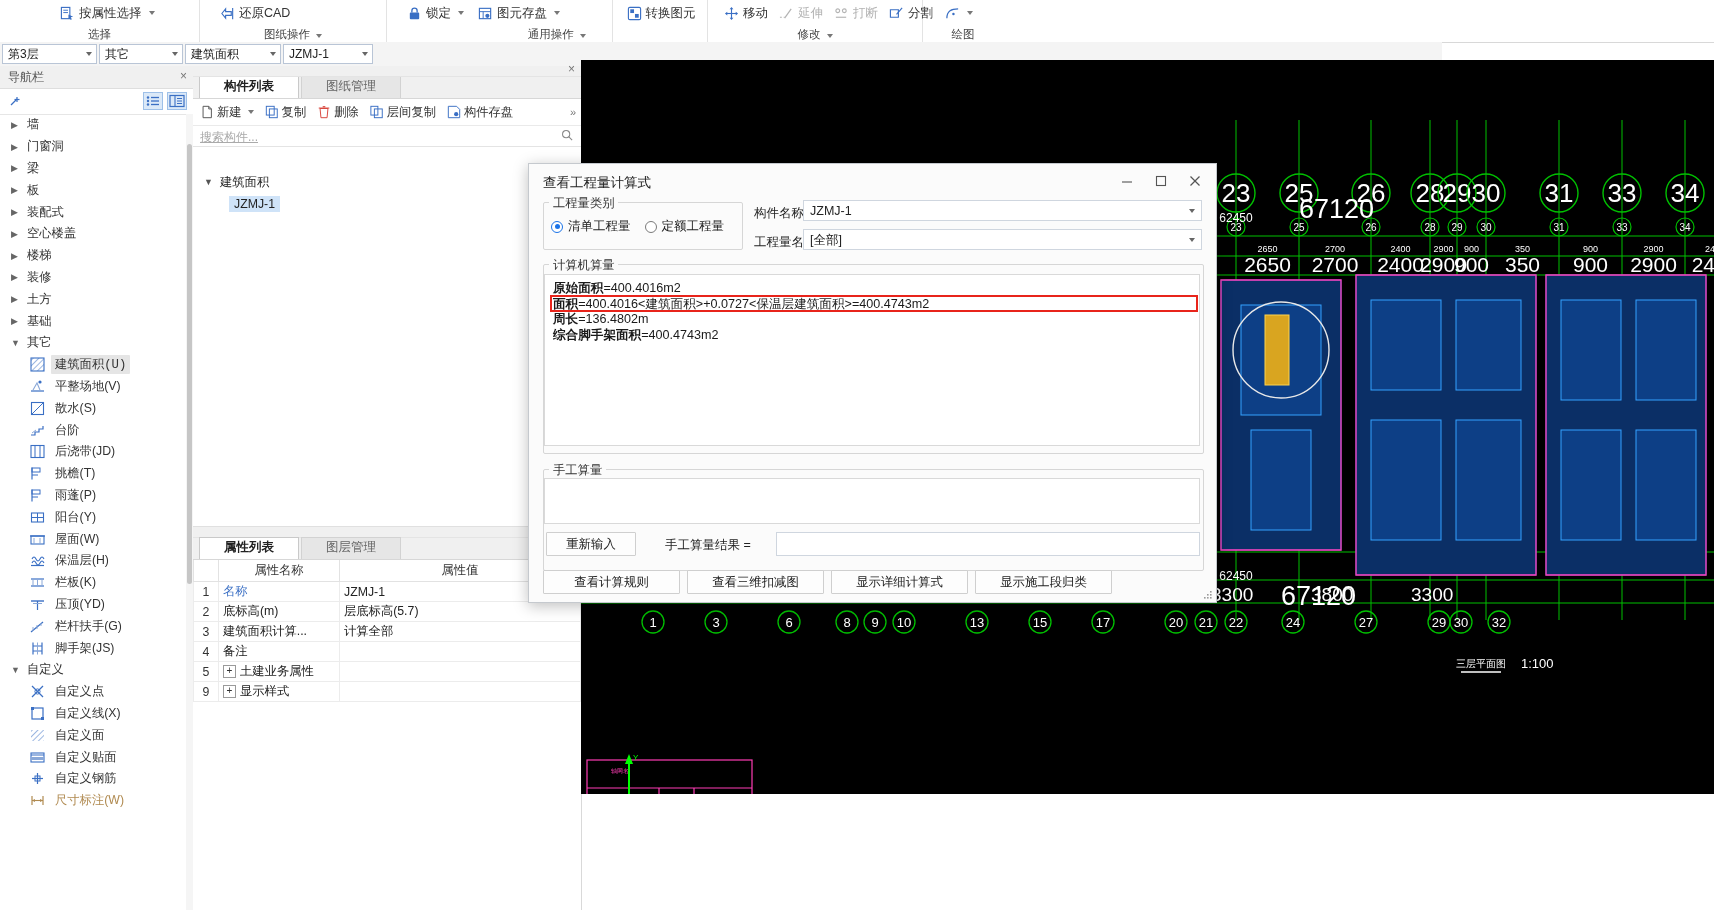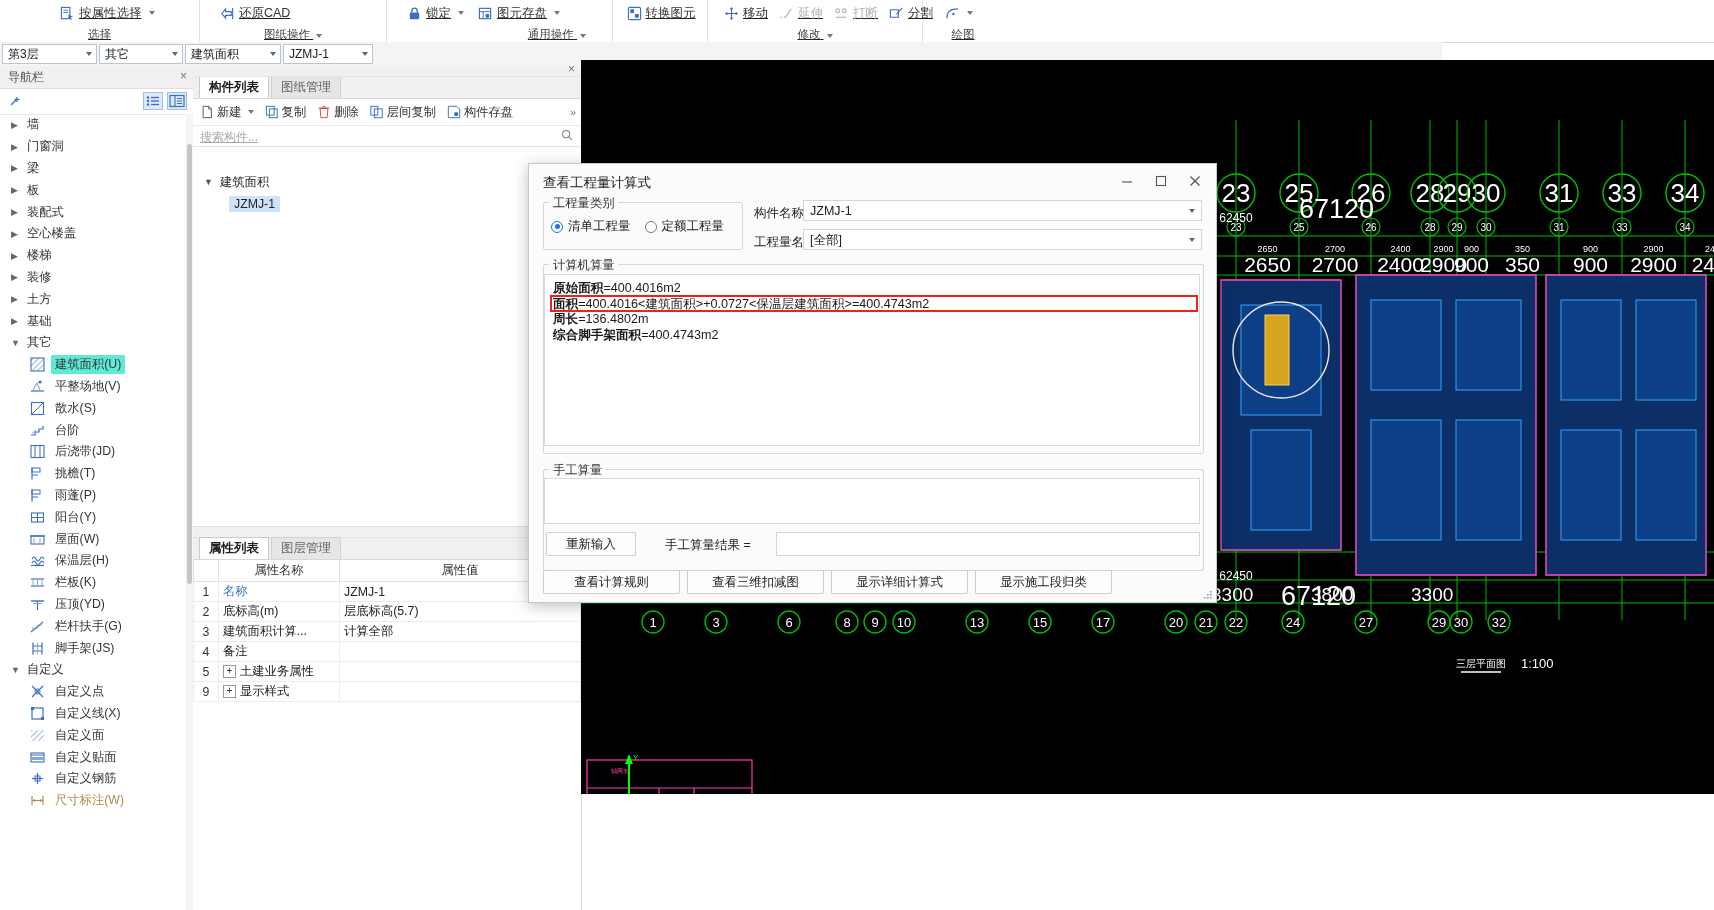--- a/index.html
+++ b/index.html
@@ -7,21 +7,21 @@
     width:1714px;height:910px;overflow:hidden;
     background:#ffffff;
     font-family:"Liberation Sans","DejaVu Sans",sans-serif;
     font-size:12px;color:#222;
     -webkit-font-smoothing:antialiased;
   }
   .app{position:relative;width:1714px;height:910px;}
 
   
   .ribbon{position:absolute;left:0;top:0;width:1714px;height:42px;background:#fff;border-bottom:1px solid #d8d8d8;}
-  .ribbon-groups{display:flex;height:42px;align-items:stretch;text-decoration:underline;}
+  .ribbon-groups{display:flex;height:42px;align-items:stretch;}
   .rgroup{position:relative;display:flex;flex-direction:column;justify-content:space-between;
     border-right:1px solid #e3e3e3;padding:0 10px;box-sizing:border-box;}
   .rgroup:last-child{border-right:none;}
   .rg-items{display:flex;align-items:center;gap:14px;height:24px;padding-top:1px;}
   .rg-title{font-size:11.5px;color:#444;text-align:center;height:16px;line-height:16px;}
   .rbtn{display:flex;align-items:center;gap:4px;font-size:12.5px;color:#333;white-space:nowrap;cursor:default;}
   .rbtn.disabled{color:#b3b3b3;}
   .rbtn .ico{display:inline-block;width:15px;height:15px;flex:0 0 15px;}
   .caret{display:inline-block;width:0;height:0;border-left:3.5px solid transparent;border-right:3.5px solid transparent;border-top:4px solid #777;margin-left:3px;}
 
@@ -39,33 +39,33 @@
   .nav-header .nh-close{position:absolute;right:6px;top:3px;font-size:12px;color:#777;cursor:pointer;}
   .nav-tools{height:25px;border-bottom:1px solid #e6e6e6;position:relative;background:#fff;}
   .nav-tools .addico{position:absolute;left:8px;top:5px;}
   .vbtn{position:absolute;top:3px;width:20px;height:18px;border:1px solid #9ec0e8;background:#dbe9f8;box-sizing:border-box;}
   .vbtn.b1{right:30px;}
   .vbtn.b2{right:6px;}
   .navlist{position:absolute;left:0;top:48px;width:186px;bottom:0;overflow:hidden;}
   .nav-row{height:21.8px;display:flex;align-items:center;font-size:12.3px;color:#333;white-space:nowrap;cursor:default;}
   .nav-row.cat{padding-left:11px;}
   .nav-row.leaf{padding-left:29px;}
-  .nav-row.sel > .nv-label{background:#5eead4;}
+  .nav-row.sel > .nv-label{background:#e5e5e5;font-family:Liberation Mono, monospace;}
   .nav-row .tri{width:12px;flex:0 0 12px;display:inline-block;color:#666;font-size:9px;}
   .nav-row .nv-ico{width:17px;height:17px;flex:0 0 17px;margin-right:5px;}
   .nav-row .nv-label{padding:1px 4px;border-radius:1px;}
   .nav-scroll{position:absolute;right:0;top:48px;width:7px;bottom:0;background:#f5f5f5;}
   .nav-scroll .thumb{position:absolute;left:1px;top:0;width:5px;height:200px;background:#c6c6c6;border-radius:3px;}
 
   
   .comp{position:absolute;left:193px;top:66px;width:388px;height:844px;background:#fff;border-right:1px solid #d9d9d9;}
   .comp-topbar{height:10px;background:#f0f0f0;border-bottom:1px solid #e4e4e4;position:relative;}
   .comp-topbar .cl-close{position:absolute;right:6px;top:-4px;font-size:12px;color:#777;}
   .tabs{height:22px;background:#f0f0f0;border-bottom:1px solid #d7d7d7;display:flex;align-items:flex-end;padding-left:6px;box-sizing:border-box;}
-  .tab{height:21px;line-height:21px;padding:0 9px;font-size:12.5px;color:#666;background:#e6e6e6;border:1px solid #d2d2d2;border-bottom:none;margin-right:2px;}
+  .tab{height:21px;line-height:21px;padding:0 24px;font-size:12.5px;color:#666;background:#e6e6e6;border:1px solid #d2d2d2;border-bottom:none;margin-right:2px;font-family:Liberation Mono, monospace;}
   .tab.active{background:#fff;color:#222;font-weight:bold;border-color:#c9c9c9;}
   .comp-tools{height:26px;display:flex;align-items:center;gap:11px;padding-left:7px;border-bottom:1px solid #eaeaea;position:relative;}
   .ctbtn{display:flex;align-items:center;gap:3px;font-size:12.3px;color:#333;white-space:nowrap;}
   .ctbtn .ico{width:14px;height:14px;flex:0 0 14px;}
   .comp-more{position:absolute;right:6px;top:7px;color:#777;font-size:11px;letter-spacing:-1px;}
   .searchbox{height:20px;border-bottom:1px solid #e4e4e4;position:relative;background:#fff;}
   .searchbox .ph{position:absolute;left:7px;top:3px;font-size:12px;color:#aaa;text-decoration:underline;}
   .searchbox .sico{position:absolute;right:8px;top:3px;}
   .tree{position:absolute;left:0;top:105px;width:380px;height:340px;overflow:hidden;}
   .tree-row{height:22px;display:flex;align-items:center;font-size:12.3px;color:#222;}

